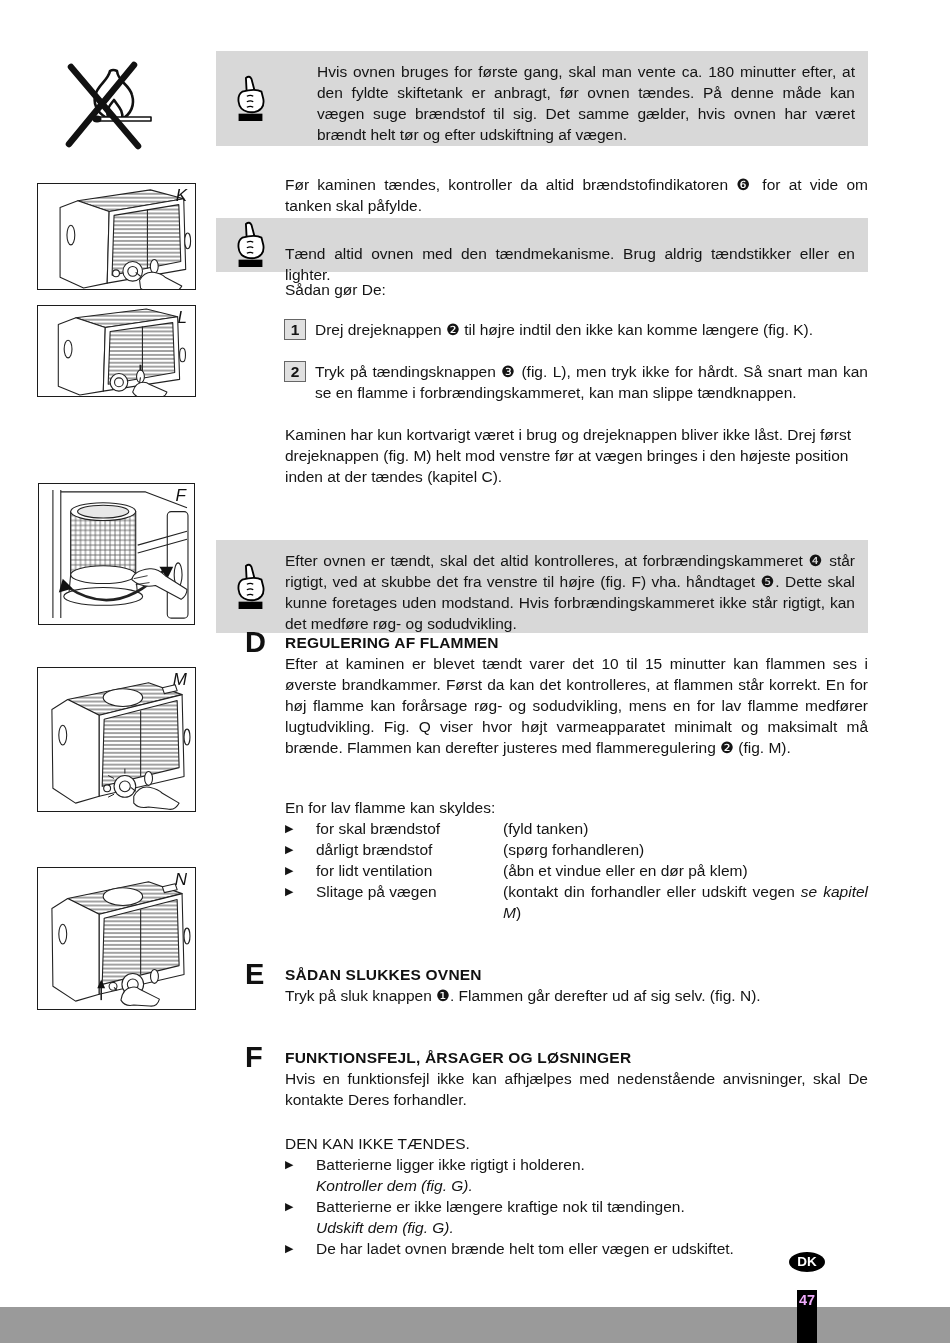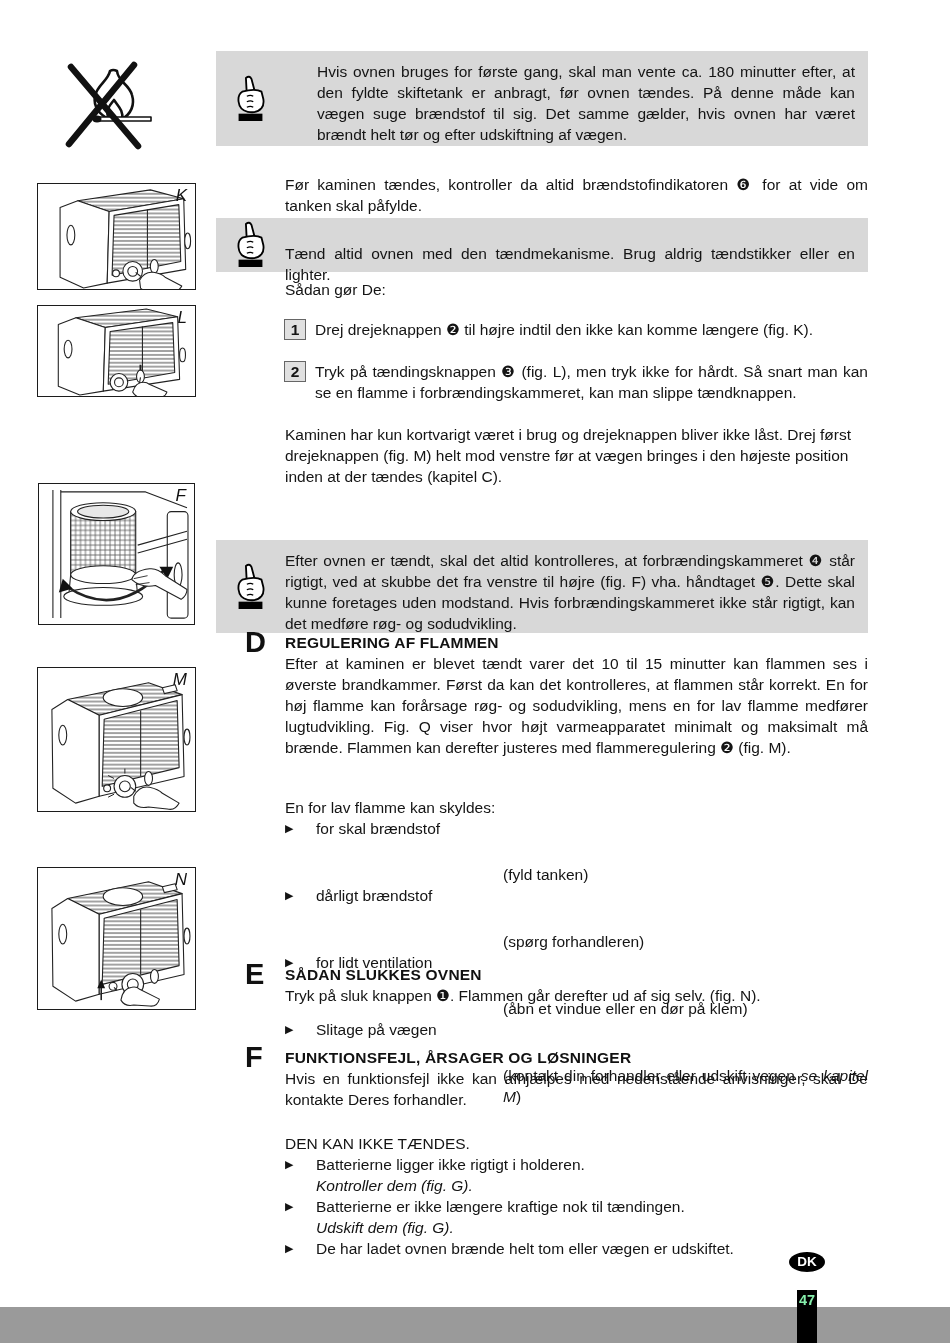--- a/index.html
+++ b/index.html
@@ -23,30 +23,30 @@
   .tblock{position:absolute;left:285px;width:583px;text-align:justify;}
   .sec-letter{position:absolute;left:245px;font-size:29px;line-height:29px;font-weight:bold;color:#111;}
   .sec-title{position:absolute;left:285px;font-weight:bold;letter-spacing:.2px;color:#111;}
   .step{position:absolute;left:284px;width:584px;display:flex;gap:9px;}
   .step-num{flex:0 0 22px;height:21px;background:#e0e0e0;border:1px solid #666;
     font-weight:bold;text-align:center;line-height:20px;box-sizing:border-box;}
   .step-text{flex:1;text-align:justify;}
   .causes{position:absolute;left:285px;width:583px;}
   .cause-row{display:grid;grid-template-columns:31px 187px 1fr;}
   .bullet{font-size:11px;line-height:21px;}
-  .remedy{text-align:justify;margin-top:46px;}
+  .remedy{text-align:justify;}
   .problems{position:absolute;left:285px;width:583px;}
   .prob-row{display:grid;grid-template-columns:31px 1fr;}
   .italic{font-style:italic;}
   .subhead{font-weight:normal;}
   
   #footer-band{position:absolute;left:0;top:1307px;width:950px;height:36px;background:#9a9a9a;}
   #dk-badge{position:absolute;left:789px;top:1252px;width:36px;height:20px;background:#000;color:#fff;
     border-radius:50%;text-align:center;font-weight:bold;font-size:13.5px;line-height:20px;}
-  #page-bar{position:absolute;left:797px;top:1290px;width:20px;height:53px;background:#000;color:#86efac;
+  #page-bar{position:absolute;left:797px;top:1290px;width:20px;height:53px;background:#000;color:#f0abfc;
     text-align:center;font-weight:bold;font-size:14.5px;line-height:20px;}
 </style>
 </head>
 <body>
 
 <div id="page">
 
   <div class="abs" style="left:62px;top:58px;width:92px;height:95px;">
     <svg viewBox="0 0 92 95" width="92" height="95">
       <g fill="none" stroke="#111" stroke-linejoin="round">

